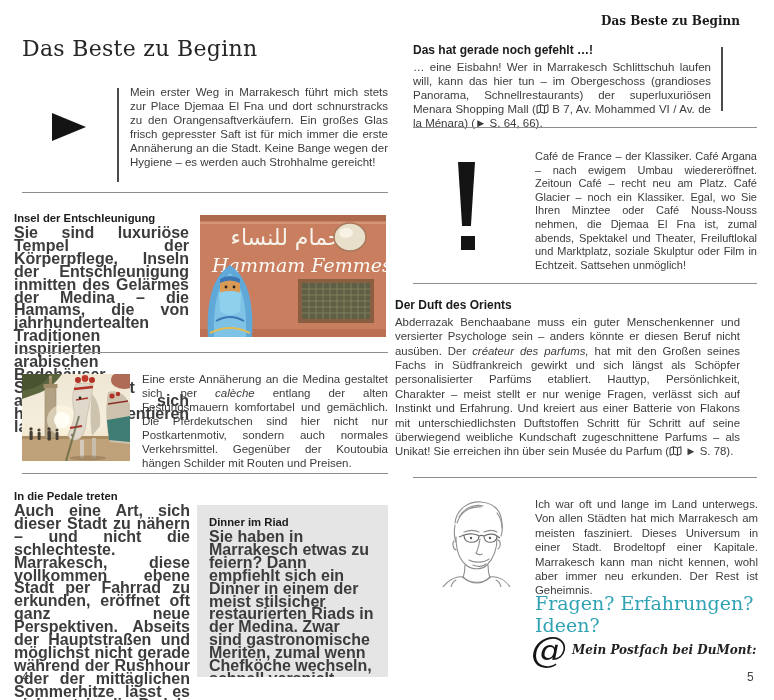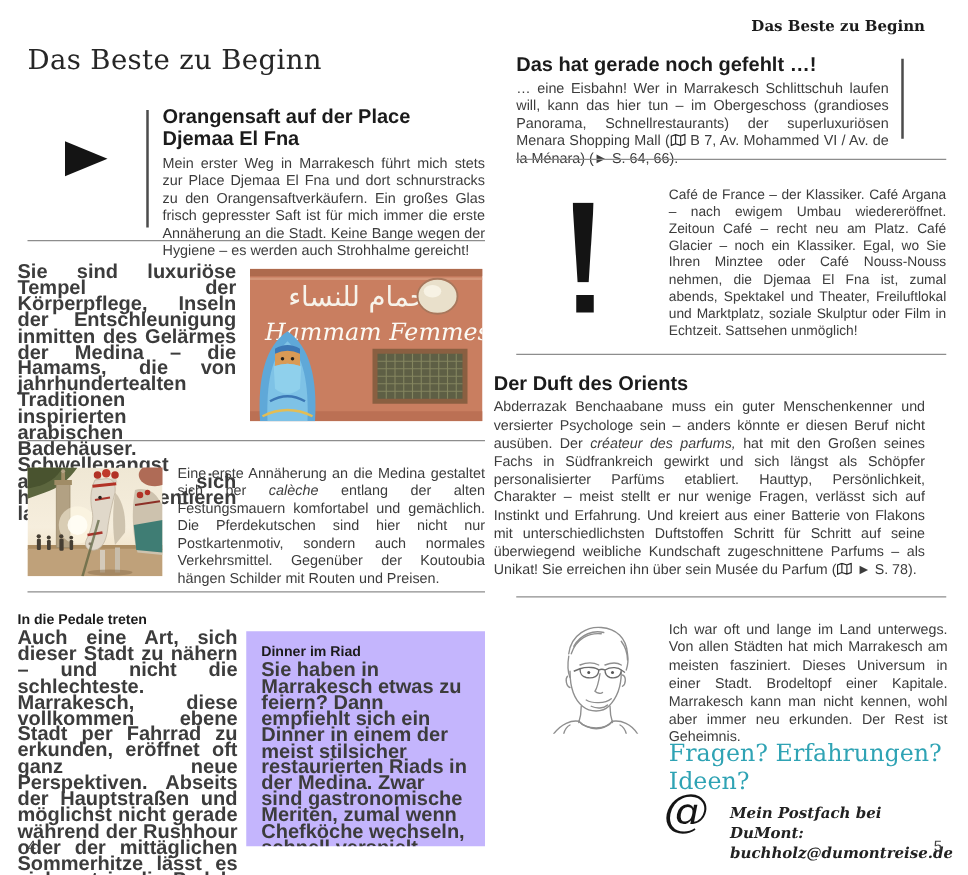--- a/index.html
+++ b/index.html
@@ -1,60 +1,60 @@
 <!DOCTYPE html>
 <html><head>
 <meta charset="utf-8">
 <style>
   html,body{margin:0;padding:0;background:#ffffff;}
   .page{position:relative;width:762px;height:700px;background:#ffffff;overflow:hidden;
         font-family:"Liberation Sans", sans-serif;color:#3a3a3a;}
   .abs{position:absolute;}
-  .h-sec{font-weight:bold;color:#1b1b1b;font-size:16px;line-height:1.15;margin:0 0 2px 0;}
+  .h-sec{font-weight:bold;color:#1b1b1b;font-size:12px;line-height:1.15;margin:0 0 2px 0;}
   .h-sec.narrow{font-size:11.3px;}
   p.body{margin:0;text-align:justify;font-size:11.5px;line-height:14px;color:#3c3c3c;}
   p.body.narrow{font-size:16px;line-height:12.9px;font-weight:bold;}
   .divider{position:absolute;height:0;border-top:1.6px solid #8d8d8d;}
   .vrule{position:absolute;width:1.8px;background:#4c4c4c;}
   .page-title{font-family:"DejaVu Serif", serif;font-size:22px;color:#262626;letter-spacing:.3px;}
   .running-head{font-family:"DejaVu Serif", serif;font-weight:bold;font-size:12px;color:#1b1b1b;}
   .pagenum{font-size:12px;color:#444;}
   .triangle{width:0;height:0;border-top:14px solid transparent;border-bottom:14px solid transparent;
             border-left:34px solid #141414;}
   .excl-bar{background:#141414;clip-path:polygon(0 0,100% 0,76% 100%,24% 100%);}
   .excl-dot{background:#141414;}
-  .teal-box{background:#c4b5fd;box-sizing:border-box;padding:11px 12px;overflow:hidden;}
+  .teal-box{background:#e5e5e5;box-sizing:border-box;padding:11px 12px;overflow:hidden;}
   .teal-box p{text-align:left;font-size:10.4px;line-height:12.5px;}
   .cta{font-family:"DejaVu Serif", serif;font-size:19px;color:#2fa3b4;}
   .at{font-family:"DejaVu Serif", serif;font-style:italic;font-size:36px;color:#151515;line-height:1;}
   .contact{font-family:"DejaVu Serif", serif;font-style:italic;font-weight:bold;
-           font-size:12px;line-height:1.35;color:#222;margin-left:12px;}
+           font-size:12px;line-height:1.35;color:#222;}
   em{}
   .map-icon{display:inline-block;width:13px;height:10px;vertical-align:-1px;}
   svg{display:block;}
 </style>
 </head>
 <body>
 
 <div class="page">
 
   <div class="abs running-head" style="right:22px;top:14px;">Das Beste zu Beginn</div>
 
   <div class="abs page-title" style="left:22px;top:36px;">Das Beste zu Beginn</div>
 
   <div class="abs triangle" style="left:52px;top:113px;"></div>
   <div class="vrule" style="left:117px;top:88px;height:94px;"></div>
   <div class="abs" style="left:130px;top:85px;width:258px;">
-    <div class="h-sec">Orangensaft auf der Place Djemaa El Fna</div>
     <p class="body">Mein erster Weg in Marrakesch führt mich stets zur Place Djemaa El Fna und dort schnurstracks zu den Orangensaftverkäufern. Ein großes Glas frisch gepresster Saft ist für mich immer die erste Annäherung an die Stadt. Keine Bange wegen der Hygiene – es werden auch Strohhalme gereicht!</p>
   </div>
 
   <div class="divider" style="left:22px;top:192px;width:366px;"></div>
 
   <div class="abs" style="left:14px;top:212px;width:175px;">
+    <div class="h-sec narrow">Insel der Entschleunigung</div>
     <p class="body narrow">Sie sind luxuriöse Tempel der Körperpflege, Inseln der Entschleunigung inmitten des Gelärmes der Medina – die Hamams, die von jahrhundertealten Traditionen inspirierten arabischen Badehäuser. Schwellenangst ablegen und sich hineinkomplimentieren lassen!</p>
   </div>
 
   <div class="abs" style="left:200px;top:215px;width:186px;height:122px;">
     <svg width="186" height="122" viewBox="0 0 186 122">
       <rect width="186" height="122" fill="#c97e60"></rect>
       <rect width="186" height="6" fill="#ae6a4d"></rect>
       <rect y="7" width="186" height="2" fill="#d9a184" opacity=".7"></rect>
       <rect y="114" width="186" height="8" fill="#bb7054"></rect>
       <text x="86" y="30" text-anchor="middle" font-size="22" fill="#f7f3ea" font-family="DejaVu Sans, sans-serif">حمام للنساء</text>
@@ -221,18 +221,17 @@
       <circle cx="53" cy="41" r="1.2" fill="#555"></circle>
     </svg>
   </div>
   <div class="abs" style="left:535px;top:497px;width:223px;">
     <p class="body" style="font-size:11.4px;line-height:14.4px;">Ich war oft und lange im Land unterwegs. Von allen Städten hat mich Marrakesch am meisten fasziniert. Dieses Universum in einer Stadt. Brodeltopf einer Kapitale. Marrakesch kann man nicht kennen, wohl aber immer neu erkunden. Der Rest ist Geheimnis.</p>
   </div>
   <div class="abs cta" style="left:535px;top:592px;">Fragen? Erfahrungen? Ideen?</div>
   <div class="abs at" style="left:531px;top:632px;">@</div>
   <div class="abs contact" style="left:572px;top:642px;">
     <div>Mein Postfach bei DuMont:</div>
-    <div>buchholz@dumontreise.de</div>
   </div>
 
   <div class="abs pagenum" style="left:747px;top:670px;">5</div>
 
 </div>
 
 </body></html>

